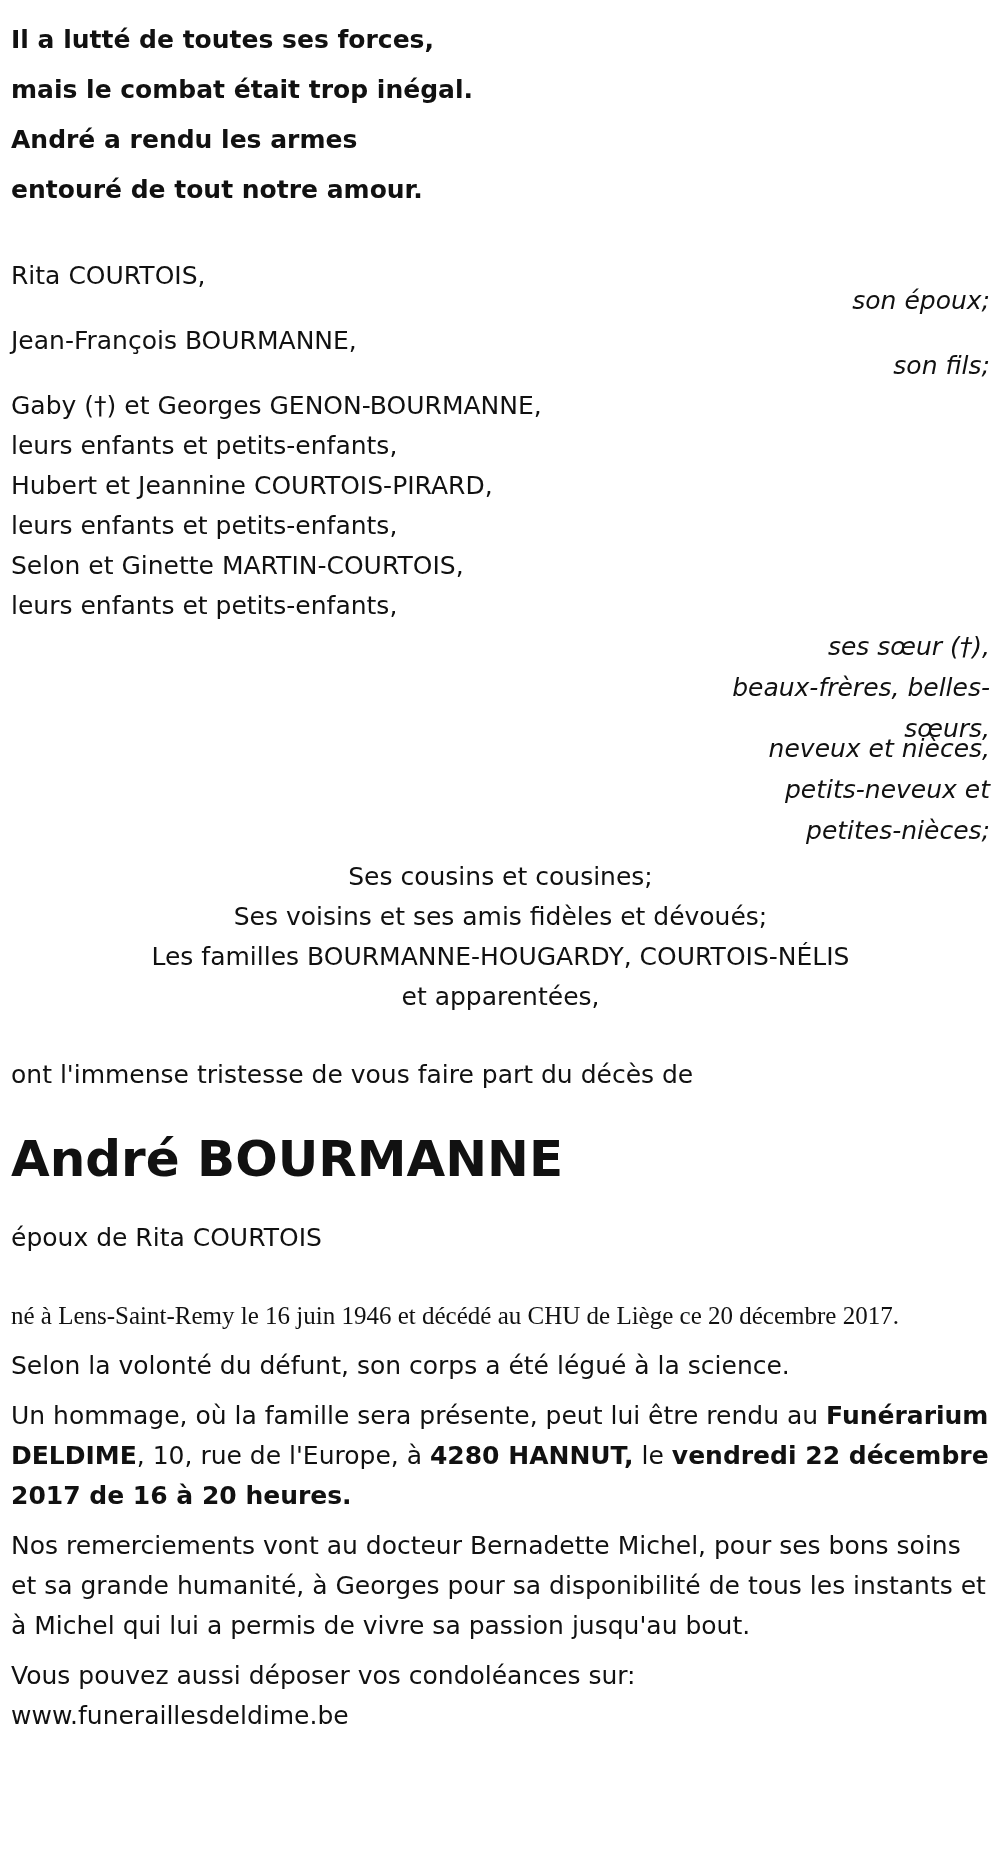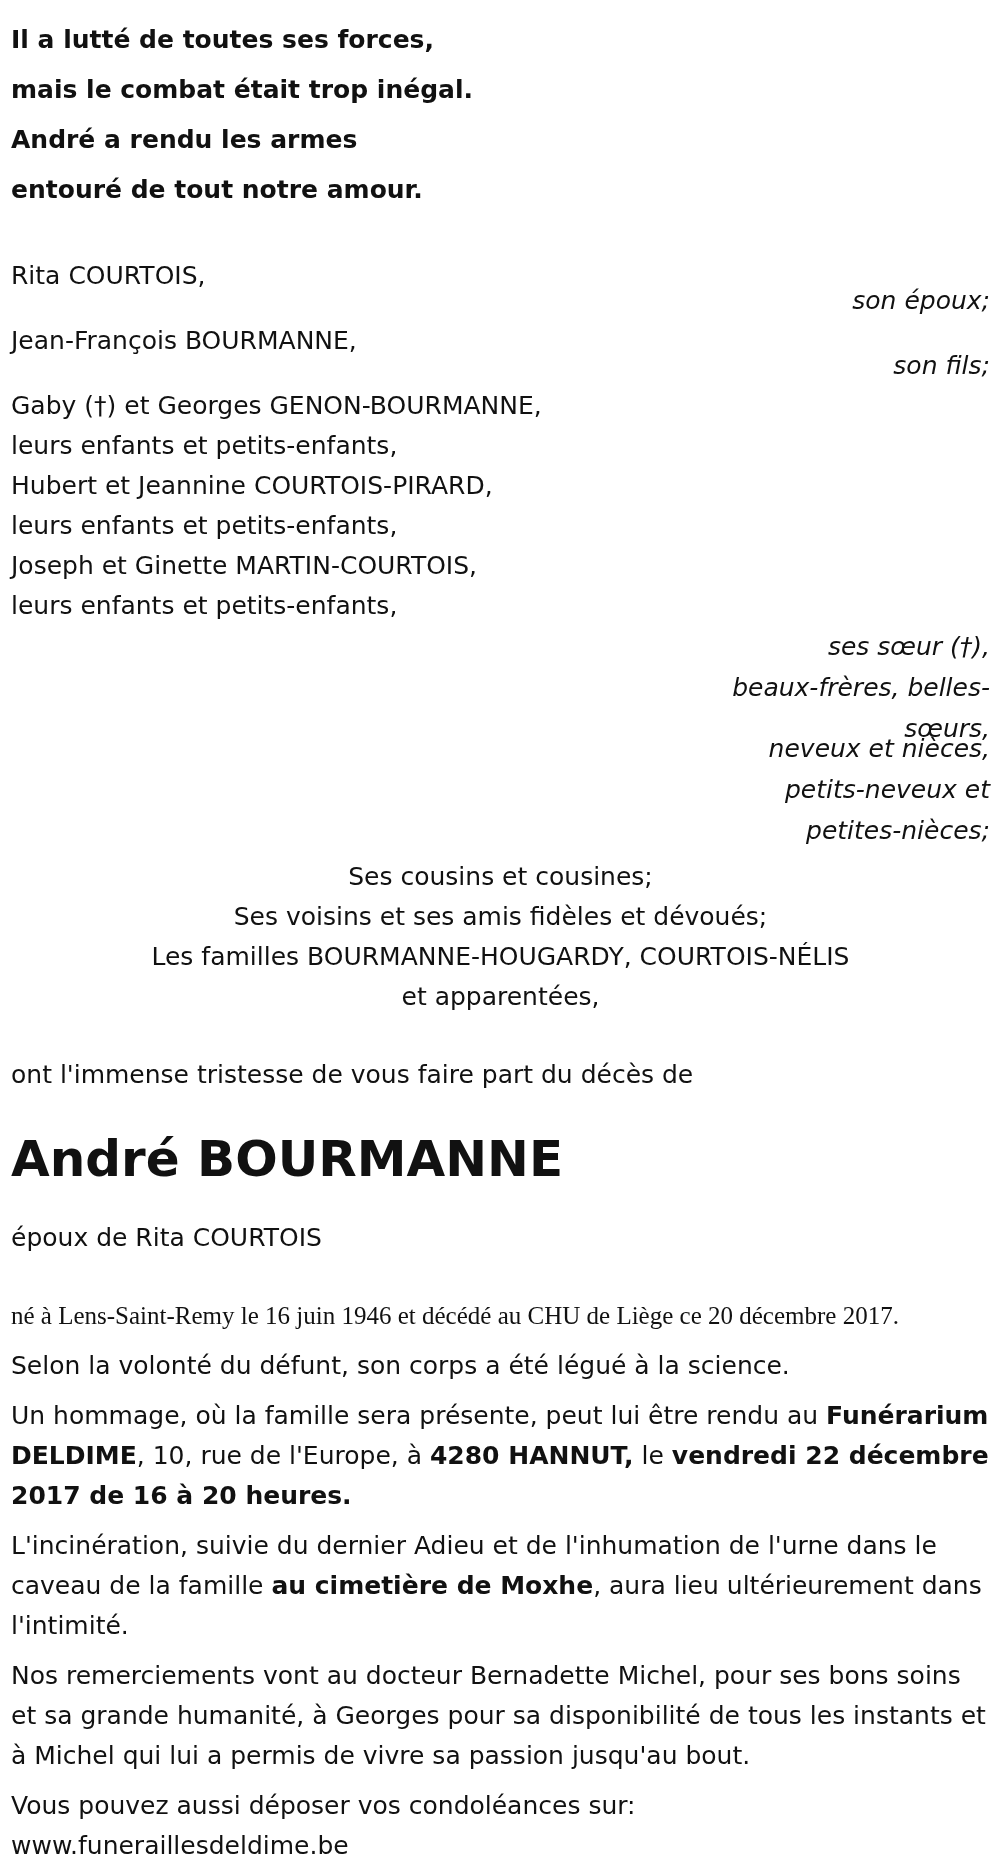--- a/index.html
+++ b/index.html
@@ -104,21 +104,21 @@
     <div class="row">
       <span class="name-line">Jean-François BOURMANNE,</span>
       <span class="role">son fils;</span>
     </div>
 
     <div class="row">
       <span class="name-line">Gaby (†) et Georges GENON-BOURMANNE,</span>
       <span class="name-line">leurs enfants et petits-enfants,</span>
       <span class="name-line">Hubert et Jeannine COURTOIS-PIRARD,</span>
       <span class="name-line">leurs enfants et petits-enfants,</span>
-      <span class="name-line">Joseph et Ginette MARTIN-COURTOIS,</span>
+      <span class="name-line">Selon et Ginette MARTIN-COURTOIS,</span>
       <span class="name-line">leurs enfants et petits-enfants,</span>
 
       <div class="role-block">
         <span class="ln">ses sœur (†),</span>
         <span class="ln">beaux-frères, belles-</span>
         <span class="ln">sœurs,</span>
       </div>
       <div class="role-block overlap">
         <span class="ln">neveux et nièces,</span>
         <span class="ln">petits-neveux et</span>
@@ -139,19 +139,18 @@
   <div class="deceased">André BOURMANNE</div>
 
   <div class="spouse-of">époux de Rita COURTOIS</div>
 
   <p class="para first-para">né à Lens-Saint-Remy le 16 juin 1946 et décédé au CHU de Liège ce 20 décembre 2017.</p>
 
   <p class="para">Selon la volonté du défunt, son corps a été légué à la science.</p>
 
   <p class="para"><span>Un hommage, où la famille sera présente, peut lui être rendu au </span><span class="b">Funérarium DELDIME</span><span>, 10, rue de l'Europe, à </span><span class="b">4280 HANNUT,</span><span> le </span><span class="b">vendredi 22 décembre 2017 de 16 à 20 heures.</span></p>
 
-  <p class="para"><span>L'incinération, suivie du dernier Adieu et de l'inhumation de l'urne dans le caveau de la famille </span><span class="b">au cimetière de Moxhe</span><span>, aura lieu ultérieurement dans l'intimité.</span></p>
 
   <p class="para">Nos remerciements vont au docteur Bernadette Michel, pour ses bons soins et sa grande humanité, à Georges pour sa disponibilité de tous les instants et à Michel qui lui a permis de vivre sa passion jusqu'au bout.</p>
 
   <p class="para"><span>Vous pouvez aussi déposer vos condoléances sur:</span><br><span>www.funeraillesdeldime.be</span></p>
 
 </div>
 
 </body></html>

